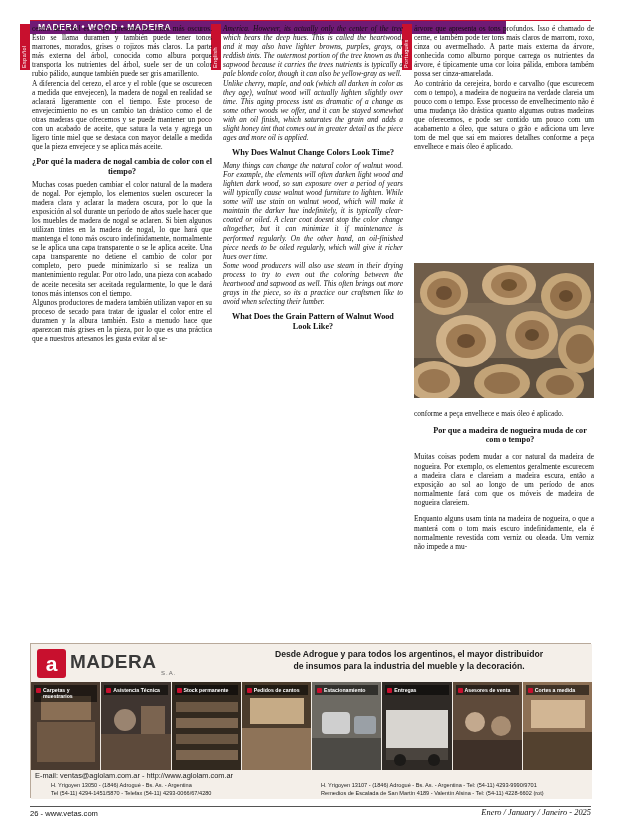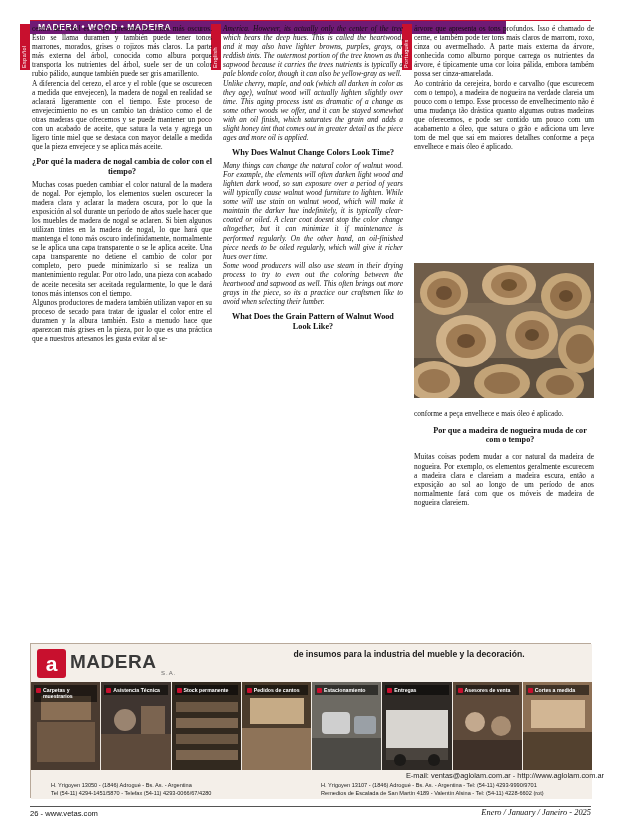--- a/index.html
+++ b/index.html
@@ -129,21 +129,21 @@
   }
   .ad-badge:before {
     content:""; position:absolute; left:2px; top:3px;
     width:5px; height:5px; background:#c8102e; border-radius:1px;
   }
   .ad-contact {
     position:absolute; left:0; top:126px; width:561px; height:29px;
     background:#f4efe9;
   }
   .ad-email {
-    position:absolute; left:12px; top:1px; width:561px; text-align:right;
+    position:absolute; left:4px; top:1px; width:561px; text-align:left;
     font-family:"Liberation Sans", sans-serif; font-size:7.4px; color:#1b1b1b;
   }
   .ad-addr {
     position:absolute; top:12px; width:561px;
     font-family:"Liberation Sans", sans-serif; font-size:5.6px; color:#1b1b1b;
     line-height:7.5px;
   }
   .ad-addr .left { position:absolute; left:20px; top:0; text-align:left; }
   .ad-addr .right { position:absolute; left:290px; top:0; text-align:left; }
 
@@ -231,30 +231,32 @@
       <ellipse cx="146" cy="122" rx="24" ry="17" fill="#bb9c71"></ellipse>
       <ellipse cx="146" cy="122" rx="14" ry="10" fill="#8c6b48"></ellipse>
     </g>
   </svg>
 </div>
 
 <div id="col3-bottom">
   <p>conforme a peça envelhece e mais óleo é aplicado.</p>
   <h3>Por que a madeira de nogueira muda de cor com o tempo?</h3>
   <p>Muitas coisas podem mudar a cor natural da madeira de nogueira. Por exemplo, os elementos geralmente escurecem a madeira clara e clareiam a madeira escura, então a exposição ao sol ao longo de um período de anos normalmente fará com que os móveis de madeira de nogueira clareiem.</p>
+  <p>Enquanto alguns usam tinta na madeira de nogueira, o que a manterá com o tom mais escuro indefinidamente, ela é normalmente revestida com verniz ou oleada. Um verniz não impede a mu-</p>
 </div>
 
 <div class="ad">
   <div class="ad-top">
     <div class="ad-logo">
       <div class="mark">a</div>
       <div class="name">MADERA</div>
       <div class="sa">S.A.</div>
     </div>
     <div class="ad-tagline">
+      <div>Desde Adrogue y para todos los argentinos, el mayor distribuidor</div>
       <div>de insumos para la industria del mueble y la decoración.</div>
     </div>
   </div>
 
   <div class="ad-strip">
     <div class="ad-cell">
       <svg width="70" height="88" viewBox="0 0 70 88">
           <rect width="70" height="88" fill="#4a3b30"></rect>
           <rect x="6" y="40" width="58" height="40" fill="#6f5844"></rect>
           <rect x="10" y="14" width="50" height="24" fill="#8a6f55"></rect>

